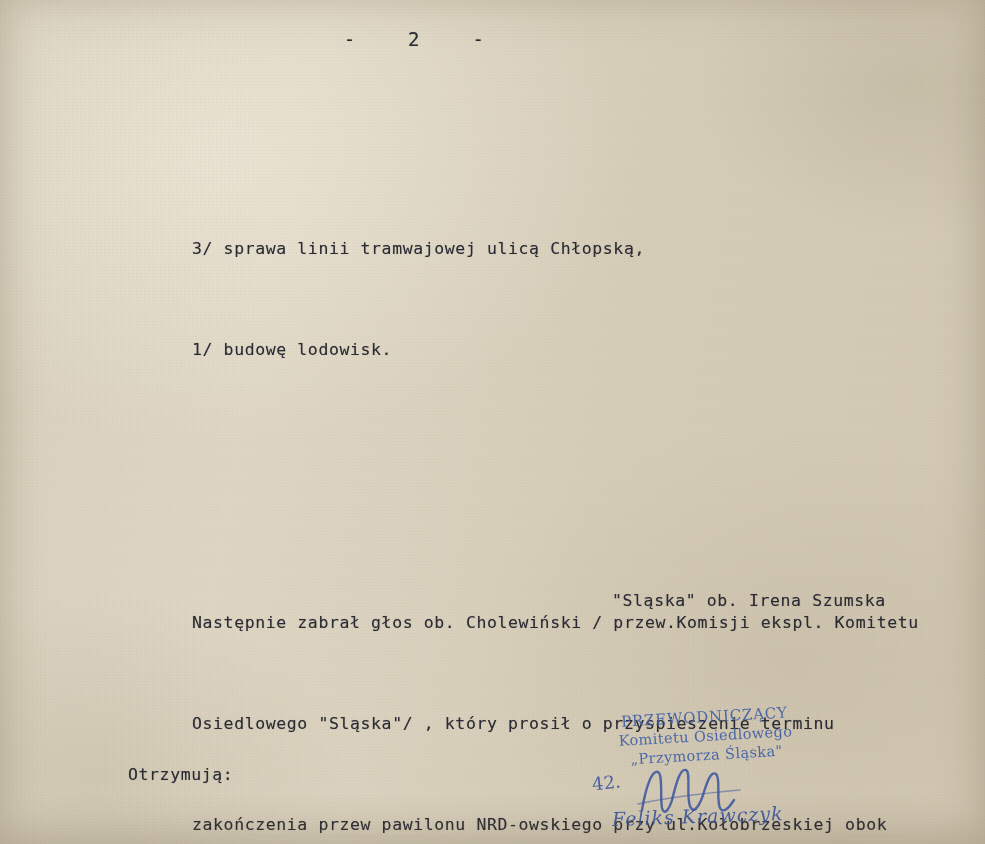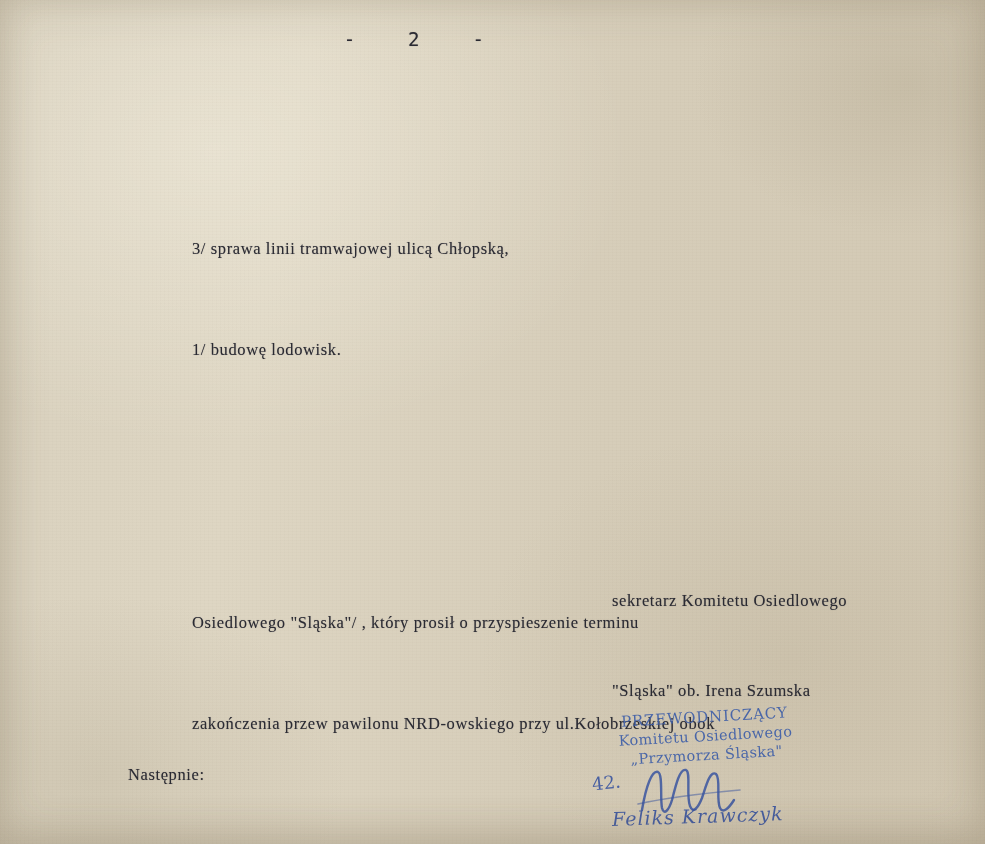--- a/index.html
+++ b/index.html
@@ -65,21 +65,21 @@
 
   #body-text {
     position: absolute;
     top: 78px;
     left: 192px;
     width: 790px;
     font-size: 16.5px;
     line-height: 30px;
   }
   .para { margin: 0 0 22px 0; }
-  .line { display: block; white-space: pre; font-family: Liberation Serif, serif; }
+  .line { display: block; white-space: pre; }
   .line.wide { line-height: 41px; }
 
   #signature-block {
     position: absolute;
     top: 526px;
     left: 600px;
     font-size: 16.5px;
     line-height: 30px;
   }
   #signature-block .line.indent1 { padding-left: 12px; }
@@ -154,39 +154,39 @@
   </div>
 
   <div id="body-text" class="typed">
 
     <p class="para">
       <span class="line wide">3/ sprawa linii tramwajowej ulicą Chłopską,</span>
       <span class="line wide">1/ budowę lodowisk.</span>
     </p>
 
     <p class="para">
+      <span class="line wide">Następnie zabrał głos ob. Cholewiński / przew.Komisji ekspl. Komitetu</span>
       <span class="line wide">Osiedlowego "Sląska"/ , który prosił o przyspieszenie terminu</span>
       <span class="line wide">zakończenia przew pawilonu NRD-owskiego przy ul.Kołobrzeskiej obok</span>
       
     </p>
 
     
 
     
 
   </div>
 
   <div id="signature-block" class="typed">
-    <span class="line indent1">sekretarz Komitetu Osiedlowego</span>
     <span class="line indent1">"Sląska" ob. Irena Szumska</span>
     
   </div>
 
   <div id="recipients" class="typed">
-    <span class="line">Następnie:</span>
+    <span class="line">Otrzymują:</span>
     
     
   </div>
 
   <div id="stamp">
     <div class="s1">PRZEWODNICZĄCY</div>
     <div class="s2">Komitetu Osiedlowego</div>
     <div class="s3">„Przymorza Śląska"</div>
   </div>
 

